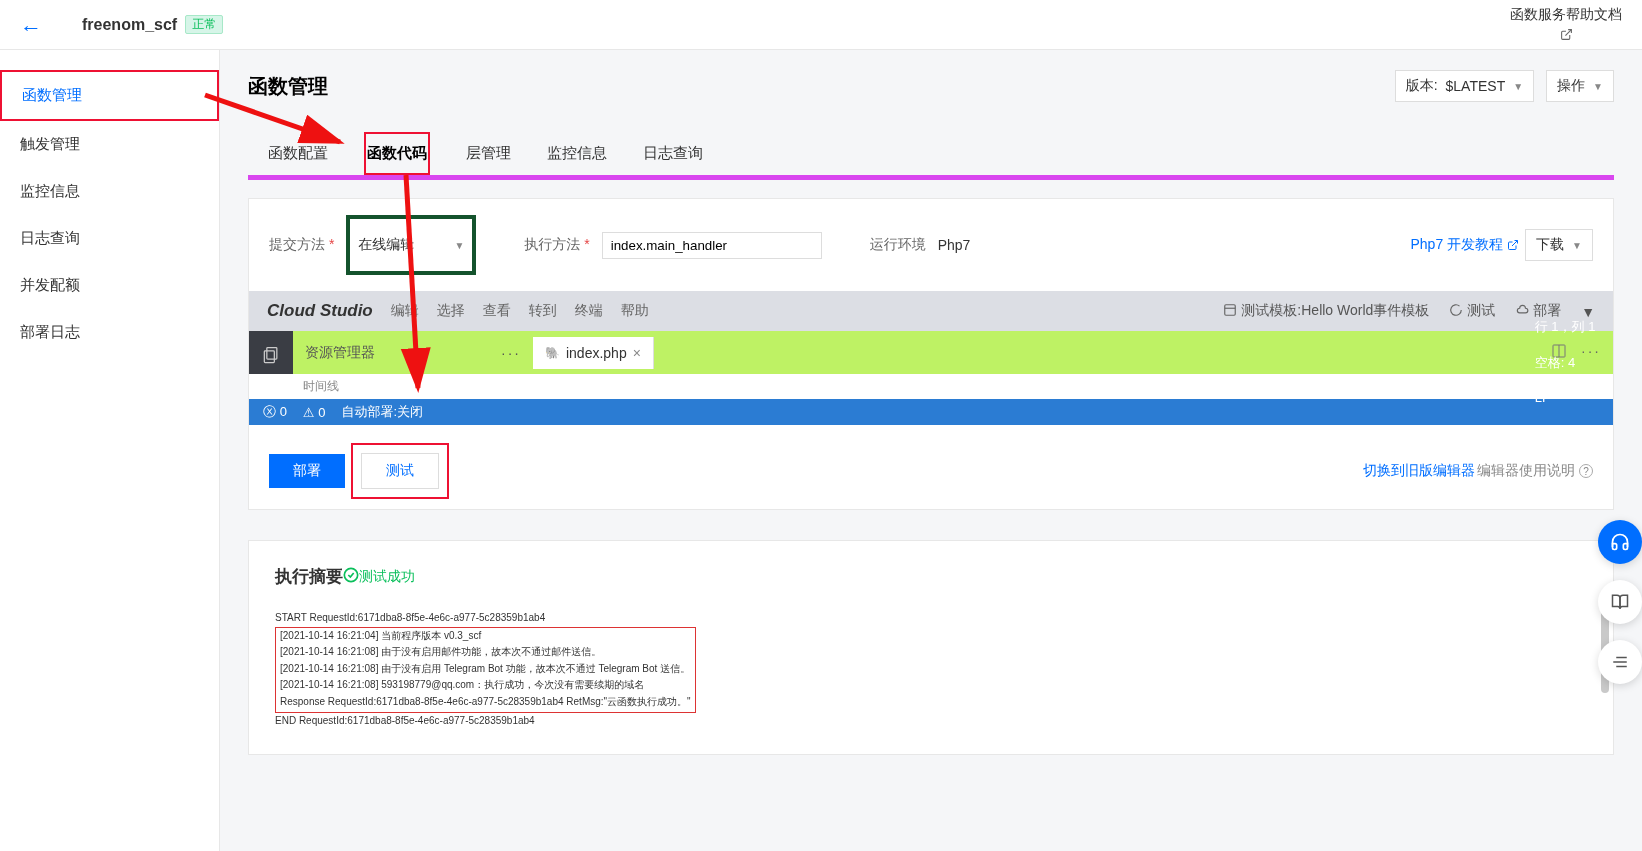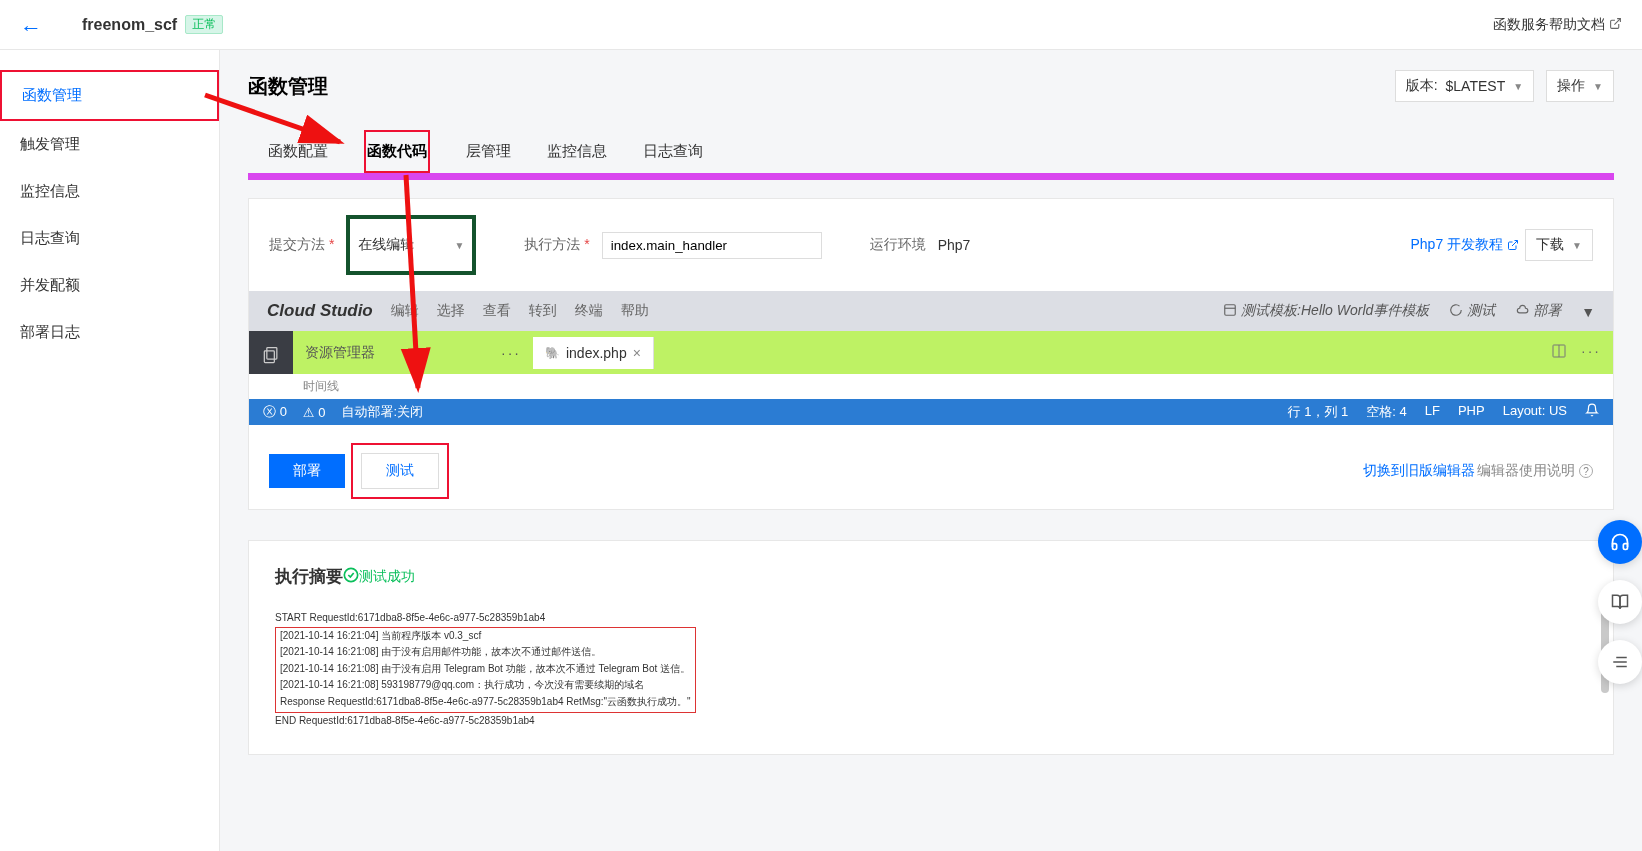--- a/index.html
+++ b/index.html
@@ -5,70 +5,70 @@
 * { box-sizing: border-box; margin: 0; padding: 0; }
 body { font-family: -apple-system, "PingFang SC", "Microsoft YaHei", sans-serif; font-size: 14px; color: #333; background: #fff; }
 .page { width: 1642px; height: 851px; position: relative; overflow: hidden; }
 
 
 .topbar { height: 50px; display: flex; align-items: center; padding: 0 20px; border-bottom: 1px solid #e7e7e7; }
 .back-arrow { color: #006eff; font-size: 22px; cursor: pointer; margin-right: 40px; }
 .fn-name { font-weight: 700; font-size: 16px; margin-right: 8px; }
 .status-badge { background: #d6f5e8; color: #0abf5b; border: 1px solid #a7e8c8; padding: 0 6px; font-size: 12px; border-radius: 2px; }
 .topbar-right { margin-left: auto; display: flex; align-items: center; color: #333; }
-.help-doc { cursor: pointer; display: flex; align-items: center; gap: 4px; }
+.help-doc { cursor: pointer; display: flex; align-items: center; gap: 4px; flex-direction: column; }
 .ext-icon { display: inline-block; }
 
 
 .sidebar { position: absolute; left: 0; top: 50px; width: 220px; bottom: 0; border-right: 1px solid #e7e7e7; padding-top: 20px; }
 .sidebar-item { padding: 14px 20px; cursor: pointer; font-size: 15px; color: #333; }
 .sidebar-item.boxed { border: 2px solid #e13; }
 
 
 .main { position: absolute; left: 220px; top: 50px; right: 0; bottom: 0; padding: 20px 28px; overflow: auto; background: #f5f6f8; }
 .main-header { display: flex; align-items: center; margin-bottom: 4px; }
 .page-title { font-size: 20px; font-weight: 600; color: #000; }
 .main-header-right { margin-left: auto; display: flex; gap: 12px; }
 .select-box { border: 1px solid #ddd; background: #fff; padding: 6px 10px; display: flex; align-items: center; gap: 8px; cursor: pointer; }
 .dropdown-caret { color: #888; font-size: 10px; }
 
 .card { background: #fff; border: 1px solid #e7e7e7; margin-top: 18px; position: relative; }
 
 
-.tabs { display: flex; border-bottom: 7px solid #d946ef; padding: 0 20px; height: 48px; align-items: flex-end; margin-top: 30px; }
+.tabs { display: flex; border-bottom: 5px solid #d946ef; padding: 0 20px; height: 48px; align-items: flex-end; margin-top: 30px; }
 .tab { padding: 12px 0; margin-right: 36px; cursor: pointer; color: #333; font-size: 15px; }
 .tab.active { color: #000; font-weight: 600; border-bottom: 3px solid #006eff; }
 .tab.boxed { border: 2px solid #e13; padding: 10px 1px; }
 
 
 .config-row { display: flex; align-items: center; padding: 16px 20px; gap: 12px; }
 .label { color: #666; }
 .req { color: #e54545; }
 .select-input { border: 4px solid #14532d; padding: 17px 8px; min-width: 130px; display: flex; align-items: center; justify-content: space-between; }
 .text-input { border: 1px solid #ddd; padding: 5px 8px; min-width: 220px; }
 .link-blue { color: #006eff; cursor: pointer; display: flex; align-items: center; gap: 4px; }
 .config-right { margin-left: auto; display: flex; align-items: center; gap: 6px; }
 
 
 .editor-bar { background: #dcdee4; display: flex; align-items: center; height: 40px; padding: 0 18px; gap: 18px; }
 .editor-brand { font-weight: 700; font-size: 17px; color: #333; font-style: italic; }
 .editor-menu { color: #666; cursor: pointer; }
-.editor-bar-right { margin-left: auto; display: flex; align-items: flex-end; gap: 20px; color: #555; font-style: italic; }
+.editor-bar-right { margin-left: auto; display: flex; align-items: flex-end; gap: 20px; color: #555; }
 .editor-mid { display: flex; background: #bef264; }
 .editor-side { width: 44px; background: #3a3d44; display: flex; flex-direction: column; align-items: center; padding-top: 8px; }
 .editor-side-icon { color: #bbb; padding: 6px; }
 .explorer { flex: 0 0 240px; display: flex; align-items: center; justify-content: space-between; padding: 8px 12px; color: #555; }
 .editor-tabs { flex: 1; display: flex; align-items: center; }
 .editor-tab { background: #fff; border-right: 1px solid #ddd; padding: 8px 12px; display: flex; align-items: center; gap: 6px; }
 .php-icon { color: #8892bf; font-size: 12px; }
 .tab-close { color: #888; cursor: pointer; }
 .editor-tabs-right { margin-left: auto; display: flex; gap: 14px; padding-right: 12px; color: #666; }
 .editor-body { background: #fff; color: #888; padding: 4px 54px; font-size: 12px; }
 .editor-status { background: #2b7cd3; color: #fff; display: flex; align-items: center; height: 26px; padding: 0 14px; gap: 16px; font-size: 13px; }
-.editor-status-right { margin-left: auto; display: flex; gap: 18px; }
+.editor-status-right { margin-left: auto; display: flex; gap: 18px; flex-direction: column; }
 
 
 .action-row { display: flex; align-items: center; padding: 28px 20px 20px; gap: 16px; }
 .btn-primary { background: #006eff; color: #fff; border: none; padding: 8px 24px; cursor: pointer; font-size: 14px; }
 .btn-outline { background: #fff; color: #006eff; border: 1px solid #ddd; padding: 8px 24px; cursor: pointer; font-size: 14px; }
 .btn-outline.boxed { outline: 2px solid #e13; outline-offset: 8px; }
 .action-right { margin-left: auto; display: flex; align-items: center; gap: 2px; }
 .muted { color: #888; }
 .help-icon { display: inline-block; border: 1px solid #aaa; border-radius: 50%; width: 14px; height: 14px; font-size: 10px; text-align: center; line-height: 13px; color: #888; }
 

